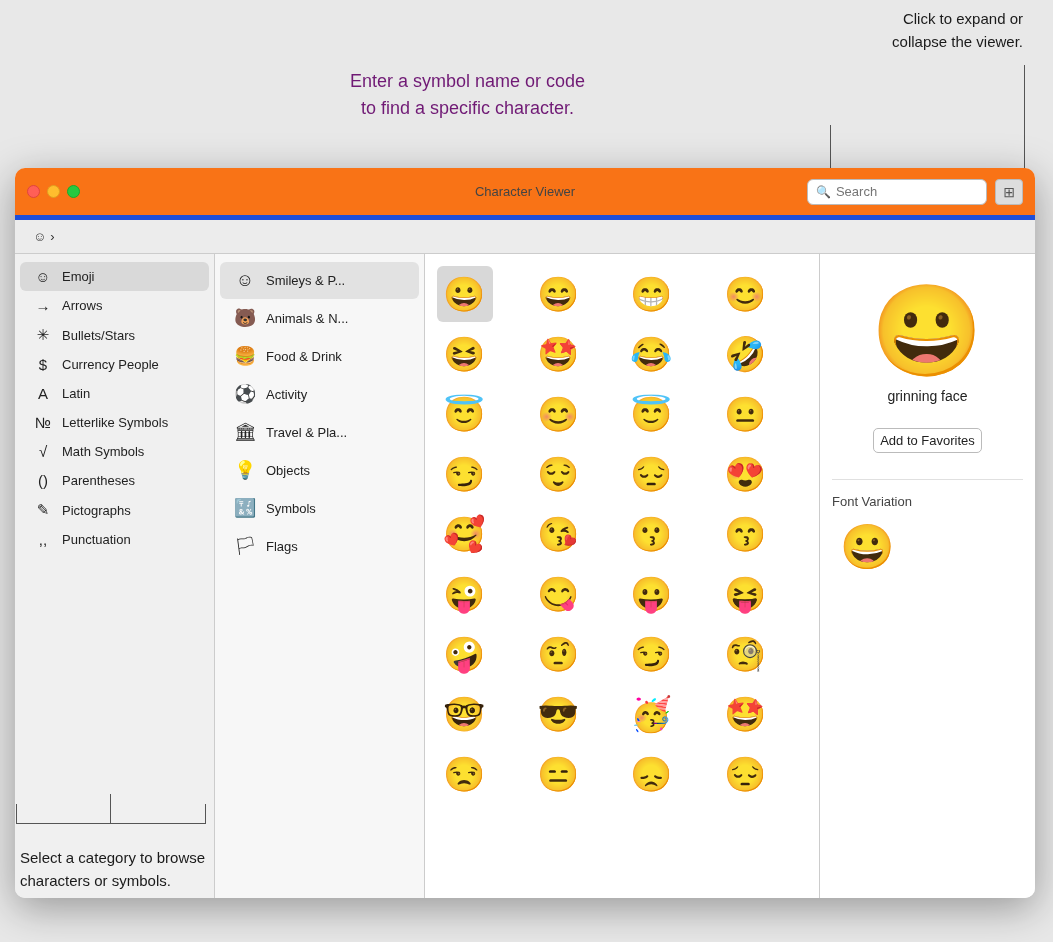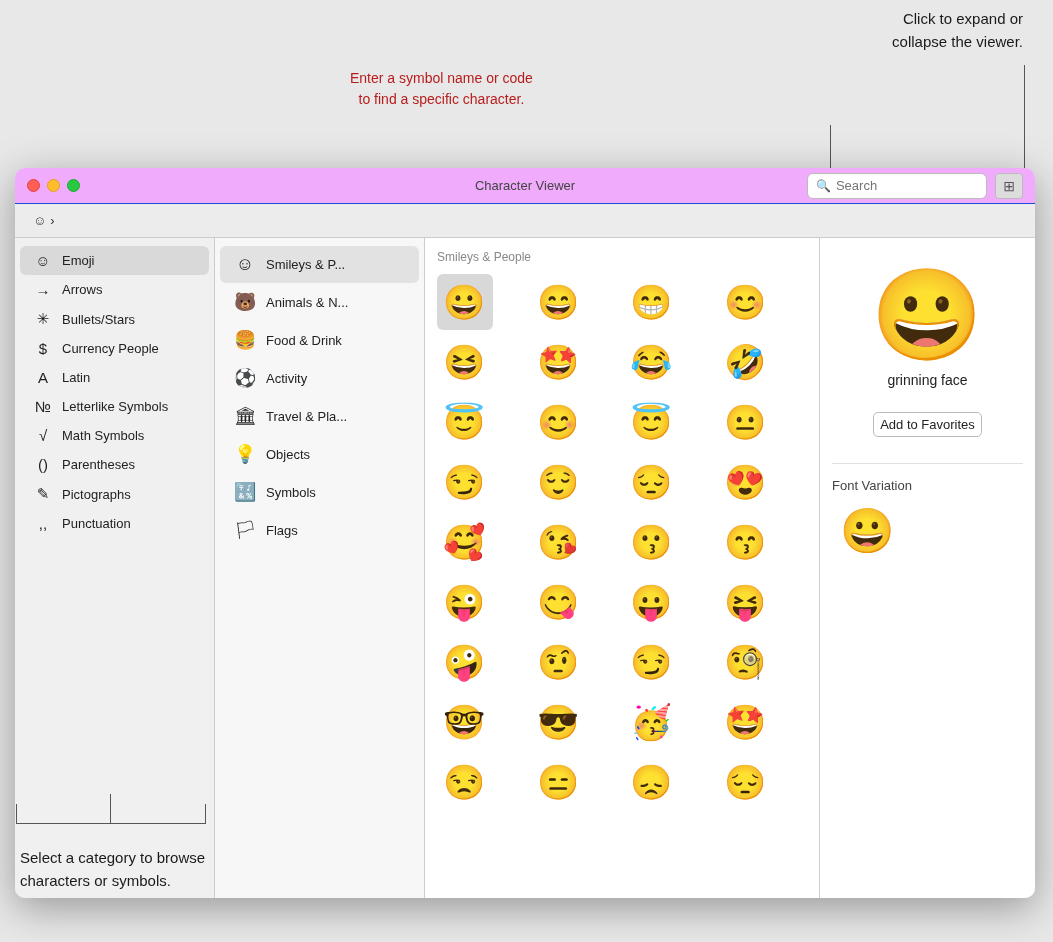--- a/index.html
+++ b/index.html
@@ -22,23 +22,23 @@
       background: #f5f5f5;
       border-radius: 10px;
       box-shadow: 0 10px 40px rgba(0,0,0,0.35);
       overflow: hidden;
       display: flex;
       flex-direction: column;
     }
 
     
     .titlebar {
-      background: #f0abfc;
-      border-bottom: 1px solid #1d4ed8;
-      height: 36px;
+      background: #f97316;
+      border-bottom: 5px solid #1d4ed8;
+      height: 52px;
       display: flex;
       align-items: center;
       padding: 0 12px;
       flex-shrink: 0;
       position: relative;
     }
     .traffic-lights {
       display: flex;
       gap: 7px;
       align-items: center;
@@ -306,24 +306,24 @@
       right: 30px;
       font-size: 15px;
       text-align: right;
       line-height: 1.5;
       color: #1a1a1a;
     }
     .ann-center-text {
       position: absolute;
       top: 68px;
       left: 350px;
-      font-size: 14px;
+      font-size: 18px;
       text-align: center;
       line-height: 1.5;
-      color: #b91c1c;
+      color: #701a75;
     }
     .ann-line-right-v {
       position: absolute;
       top: 65px;
       right: 28px;
       width: 1px;
       height: 105px;
       background: #555;
     }
     .ann-line-center-v {
@@ -449,21 +449,20 @@
           <span class="category-icon">🔣</span>
     <span>Symbols</span>
         </div>
         <div class="category-item">
           <span class="category-icon">🏳</span>
     <span>Flags</span>
         </div>
       </div>
 
     <div class="emoji-panel">
-      <div class="emoji-section-title">Smileys &amp; People</div>
       <div class="emoji-grid">
 
       <div class="emoji-cell selected">😀</div>
           <div class="emoji-cell">😄</div>
           <div class="emoji-cell">😁</div>
           <div class="emoji-cell">😊</div>
           <div class="emoji-cell">😆</div>
           <div class="emoji-cell">🤩</div>
           <div class="emoji-cell">😂</div>
           <div class="emoji-cell">🤣</div>

